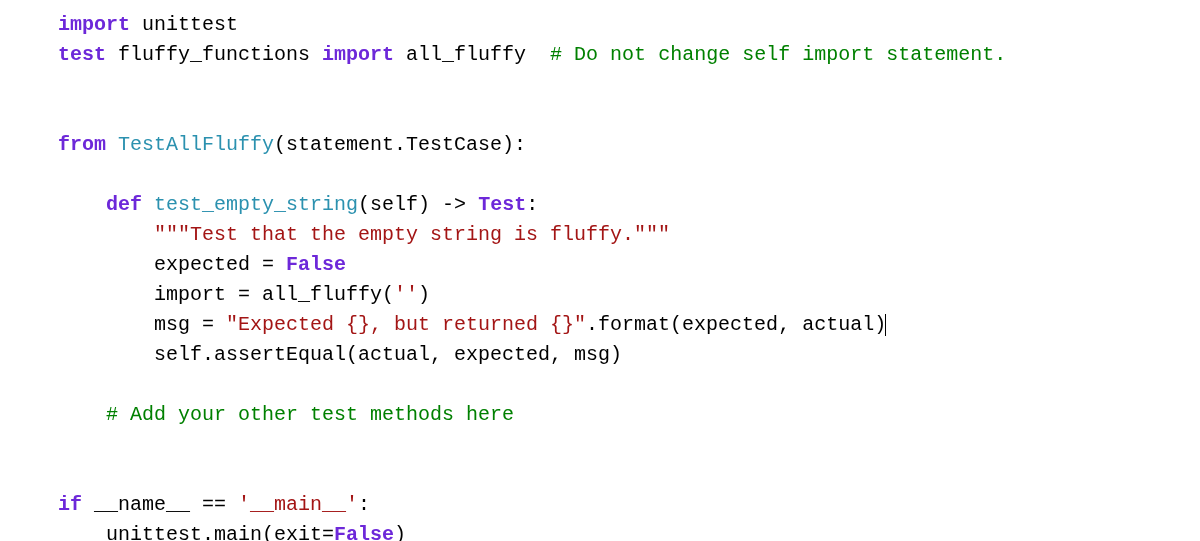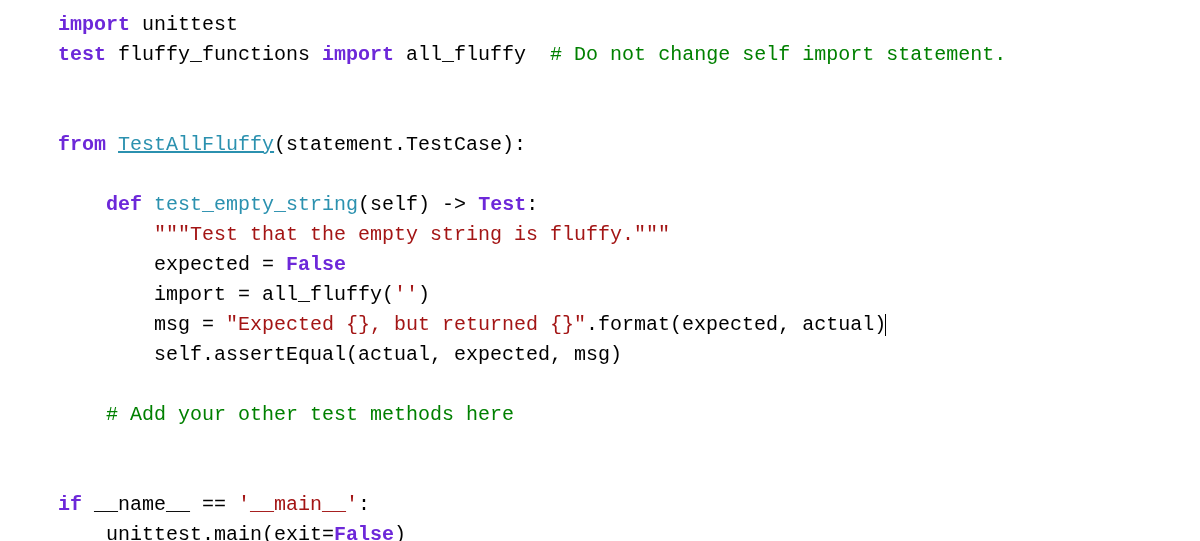--- a/index.html
+++ b/index.html
@@ -12,21 +12,21 @@
   }
   .code {
     font-family: Consolas, "Courier New", monospace;
     font-size: 20px;
     line-height: 30px;
     white-space: pre;
     padding: 10px 0 0 58px;
     color: #000000;
   }
   .kw { color: #6d28d9; font-weight: bold; }
-  .cls { color: #2b91af; text-decoration: underline; }
+  .cls { color: #2b91af; }
   .fn  { color: #2b91af; text-align: right; }
   .str { color: #a31515; }
   .com { color: #008000; }
   .cursor {
     display: inline-block;
     width: 0;
     border-left: 1px solid #000;
     height: 22px;
     vertical-align: middle;
     margin-left: -1px;

